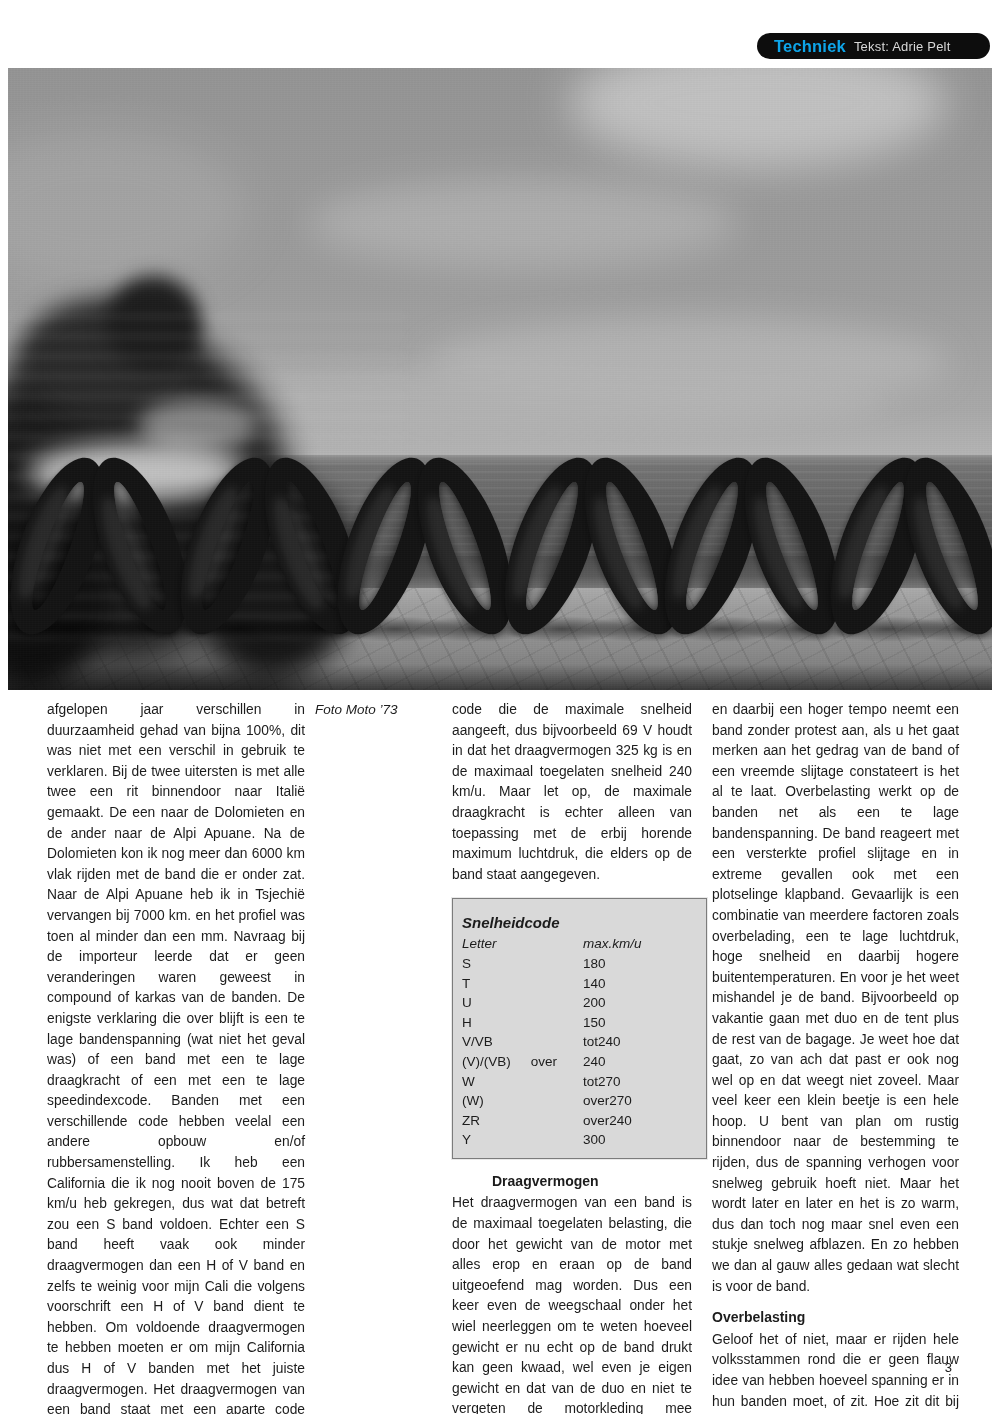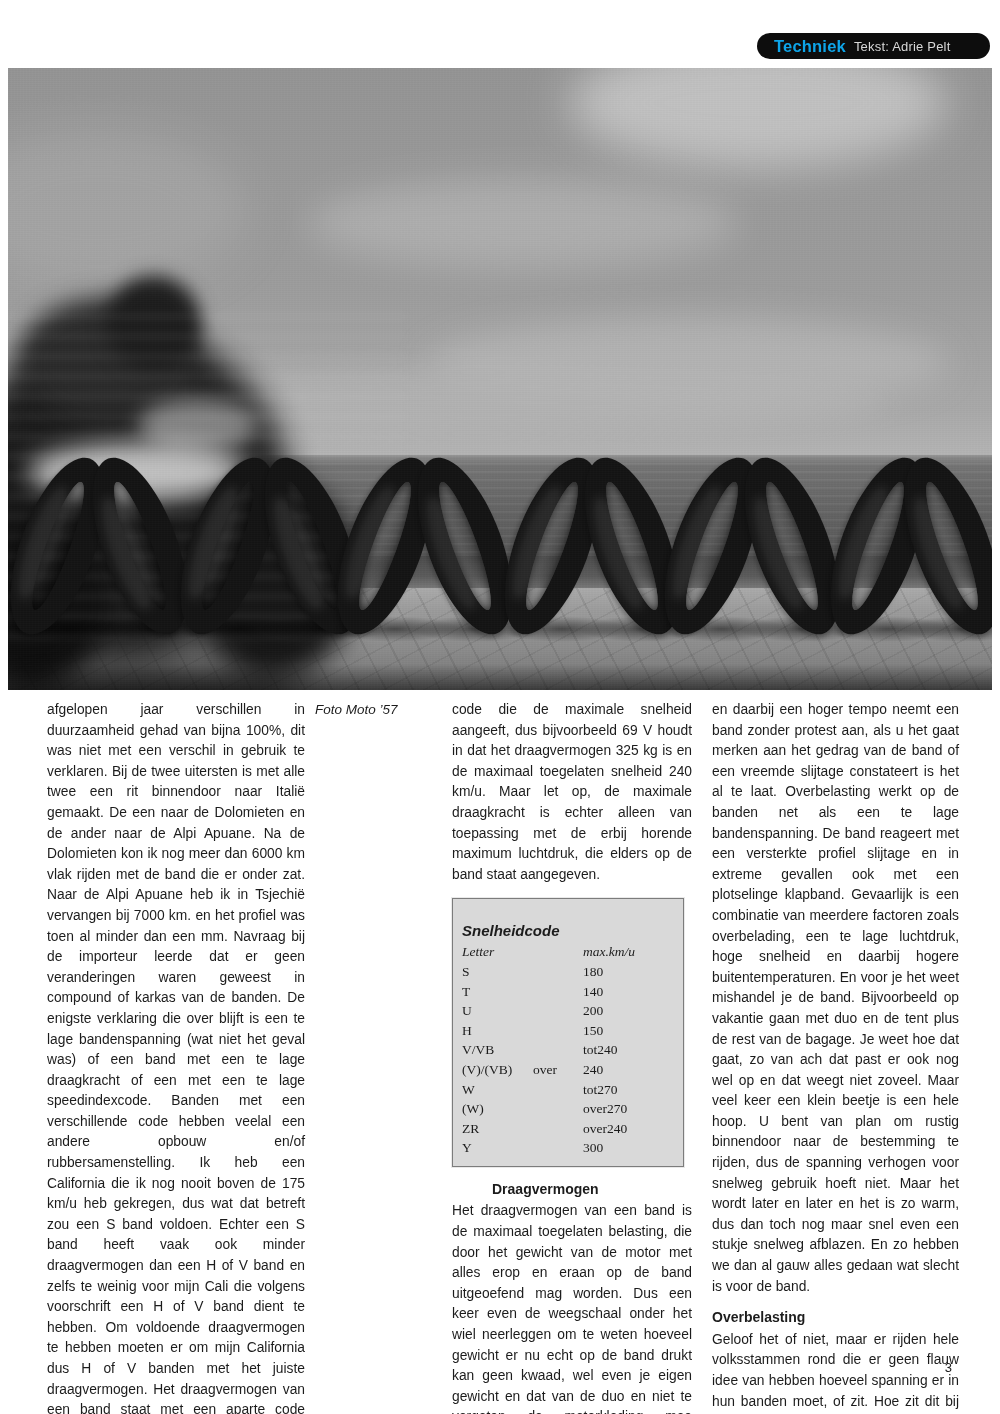--- a/index.html
+++ b/index.html
@@ -83,24 +83,24 @@
   #col2{left:315px;width:130px;}
   #col3{left:452px;width:240px;}
   #col4{left:712px;width:247px;}
   .caption{font-style:italic;font-size:13.5px;line-height:20px;text-align:left;}
   h3.subhead{font-size:14px;margin:10px 0 2px 0;line-height:20.6px;}
   h3.first{margin-top:12px;padding-left:40px;}
   
   .speed-table{
     margin:13px 16px 2px 0;background:#d9d9d9;border:1px solid #7c7c7c;
     box-shadow:0 0 0 1px #e9e9e9;
-    padding:21px 9px 8px 9px;box-sizing:border-box;width:232px;
+    padding:13px 9px 8px 9px;box-sizing:border-box;width:255px;
   }
   .speed-title{font-weight:bold;font-style:italic;font-size:15px;line-height:22px;}
-  .trow{display:flex;font-size:13.5px;line-height:19.6px;text-align:left;font-family:Liberation Serif, serif;}
+  .trow{display:flex;font-size:13.5px;line-height:19.6px;text-align:left;}
   .trow .cell-letter{flex:0 0 121px;display:flex;}
   .trow .qual{margin-left:auto;margin-right:26px;}
   .trow .cell-value{flex:1;}
   .thead{font-style:italic;}
   
   .page-number{position:absolute;left:938px;top:1360px;width:14px;font-size:13px;text-align:right;}
 </style>
 </head>
 <body>
 
@@ -162,21 +162,21 @@
 
     <div class="photo-bottom-shade"></div>
     <div class="grain"></div>
   </div>
 
   <div class="col" id="col1">
     <p>afgelopen jaar verschillen in duurzaamheid gehad van bijna 100%, dit was niet met een verschil in gebruik te verklaren. Bij de twee uitersten is met alle twee een rit binnendoor naar Italië gemaakt. De een naar de Dolomieten en de ander naar de Alpi Apuane. Na de Dolomieten kon ik nog meer dan 6000 km vlak rijden met de band die er onder zat. Naar de Alpi Apuane heb ik in Tsjechië vervangen bij 7000 km. en het profiel was toen al minder dan een mm. Navraag bij de importeur leerde dat er geen veranderingen waren geweest in compound of karkas van de banden. De enigste verklaring die over blijft is een te lage bandenspanning (wat niet het geval was) of een band met een te lage draagkracht of een met een te lage speedindexcode. Banden met een verschillende code hebben veelal een andere opbouw en/of rubbersamenstelling. Ik heb een California die ik nog nooit boven de 175 km/u heb gekregen, dus wat dat betreft zou een S band voldoen. Echter een S band heeft vaak ook minder draagvermogen dan een H of V band en zelfs te weinig voor mijn Cali die volgens voorschrift een H of V band dient te hebben. Om voldoende draagvermogen te hebben moeten er om mijn California dus H of V banden met het juiste draagvermogen. Het draagvermogen van een band staat met een aparte code vermeld op de zijkant van de band, zie tabel. De cijfer code wordt gevolgd door een letter</p>
   </div>
 
   <div class="col" id="col2">
-    <p class="caption">Foto Moto ’57</p>
+    <p class="caption">Foto Moto ’73</p>
   </div>
 
   <div class="col" id="col3">
     <p>code die de maximale snelheid aangeeft, dus bijvoorbeeld 69 V houdt in dat het draagvermogen 325 kg is en de maximaal toegelaten snelheid 240 km/u. Maar let op, de maximale draagkracht is echter alleen van toepassing met de erbij horende maximum luchtdruk, die elders op de band staat aangegeven.</p>
 
     <div class="speed-table">
       <div class="speed-title">Snelheidcode</div>
       <div class="trow thead">
         <span class="cell-letter">Letter</span>
         <span class="cell-value">max.km/u</span>

